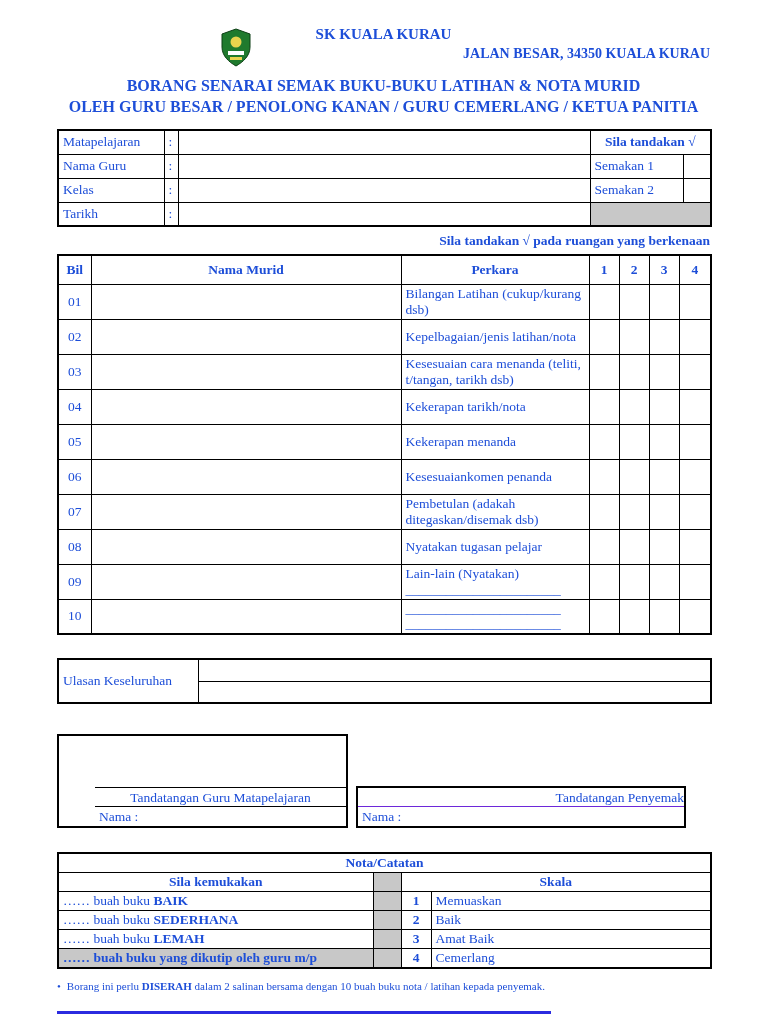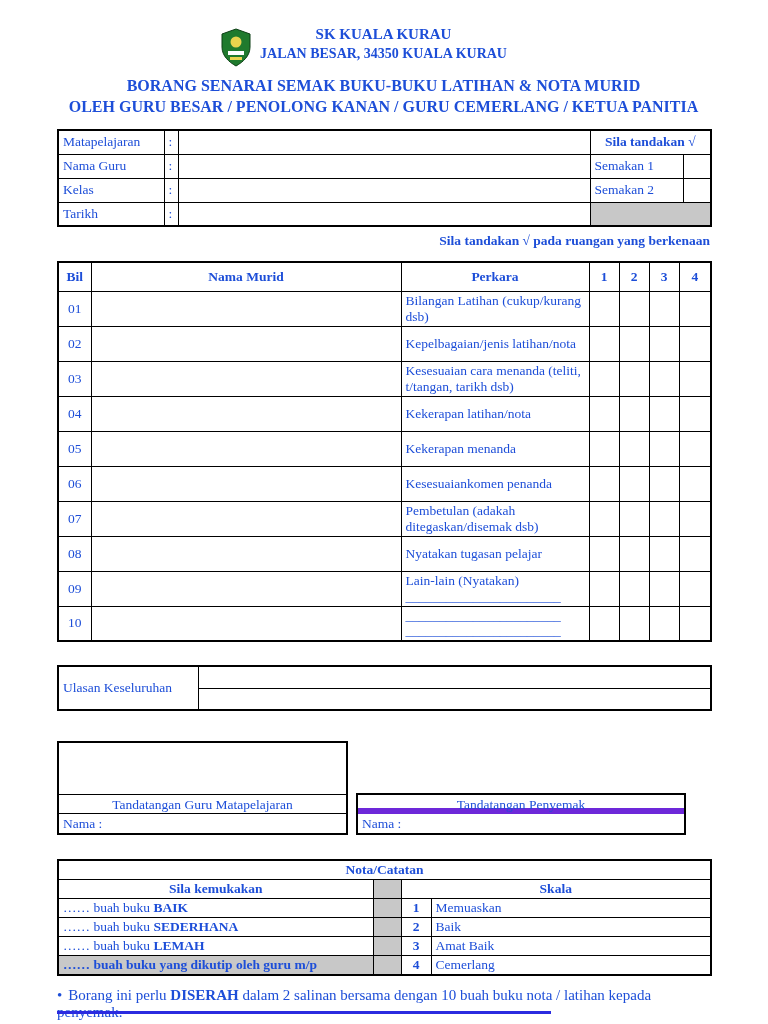--- a/index.html
+++ b/index.html
@@ -5,67 +5,67 @@
   * { margin:0; padding:0; box-sizing:border-box; }
   html,body { background:#ffffff; }
   .page { width:768px; height:1024px; background:#fff; position:relative; overflow:hidden;
           font-family:Liberation Serif, serif; color:#1d4ed8; }
   .content { position:absolute; left:57px; top:26px; width:653px; }
 
   
   .header { position:relative; text-align:center; }
   .logo { position:absolute; left:163px; top:2px; width:32px; height:40px; }
   .school-name { font-weight:bold; font-size:15px; }
-  .school-address { font-weight:bold; font-size:14px; margin-top:3px; }
+  .school-address { font-weight:bold; font-size:14px; margin-top:3px;text-align:right; }
 
   .form-title { text-align:center; margin-top:13px; font-weight:bold; font-size:16px; line-height:1.32; }
 
   table { border-collapse:collapse; table-layout:fixed; width:653px; border:2px solid #000; }
   td { border:1px solid #000; font-size:13.5px; padding:1px 4px; vertical-align:middle; overflow:hidden; }
   .gray { background:var(--shade,#c8c8c8); }
 
   
   .info-table { margin-top:12px; }
   .info-table td { height:24px; }
   .tick-hdr { font-weight:bold; text-align:center; }
 
   .instruction { text-align:right; font-weight:bold; font-size:13.5px; margin-top:6px; }
 
   
-  .checklist { margin-top:12px; }
+  .checklist { margin-top:5px; }
   .checklist td.hdr { font-weight:bold; text-align:center; height:29px; }
   .checklist td { height:35px; }
   .bil { text-align:center; }
   .perkara { line-height:1.18; }
   .blank-line { line-height:1.15; white-space:nowrap; }
 
   
   .ulasan { margin-top:23px; }
   .ulasan td { height:22px; }
 
   
   .sig-row { display:flex; margin-top:30px; gap:8px; }
-  .sig-left { width:291px; border:2px solid #000; background:#fff; }
+  .sig-left { width:291px; border:2px solid #000; background:#fff;padding-left:36px; }
   .sig-space { height:52px; border-bottom:1px solid #000; }
   .sig-caption { height:19px; line-height:19px; text-align:center; font-size:13.5px; border-bottom:1px solid #000; }
   .sig-name { height:19px; line-height:19px; font-size:13.5px; padding-left:4px; }
   .sig-right { width:330px; display:flex; flex-direction:column; justify-content:flex-end; }
   .sig-right-box { border:2px solid #000; background:#fff; }
-  .sig-right-box .sig-caption { border-bottom:6px solid #6d28d9; }
+  .sig-right-box .sig-caption { border-bottom:1px solid #6d28d9;text-align:right; }
 
   
   .nota { margin-top:24px; }
   .nota td { height:19px; }
   .nota-title { font-weight:bold; text-align:center; }
   .nota-subhdr { font-weight:bold; text-align:center; }
   .scale-num { font-weight:bold; text-align:center; }
   .submit-cell b { font-weight:bold; }
   .submit-cell.all-bold { font-weight:bold; }
 
-  .footer-note { margin-top:11px; font-size:15px; }
+  .footer-note { margin-top:11px; font-size:11px; }
   .footer-note .bullet { margin-right:6px; }
   .footer-note b { font-weight:bold; }
 
   .next-page-edge { position:absolute; left:57px; top:1011px; width:494px; height:3px;
                     background:var(--blue,#2b2be0); }
 </style>
 </head>
 <body>
 
 <div class="page">
@@ -173,21 +173,21 @@
         <td></td>
         <td class="perkara">Kesesuaian cara menanda (teliti, t/tangan, tarikh dsb)</td>
         <td></td>
         <td></td>
         <td></td>
         <td></td>
       </tr>
       <tr>
         <td class="bil">04</td>
         <td></td>
-        <td class="perkara">Kekerapan latihan/nota</td>
+        <td class="perkara">Kekerapan tarikh/nota</td>
         <td></td>
         <td></td>
         <td></td>
         <td></td>
       </tr>
       <tr>
         <td class="bil">05</td>
         <td></td>
         <td class="perkara">Kekerapan menanda</td>
         <td></td>

